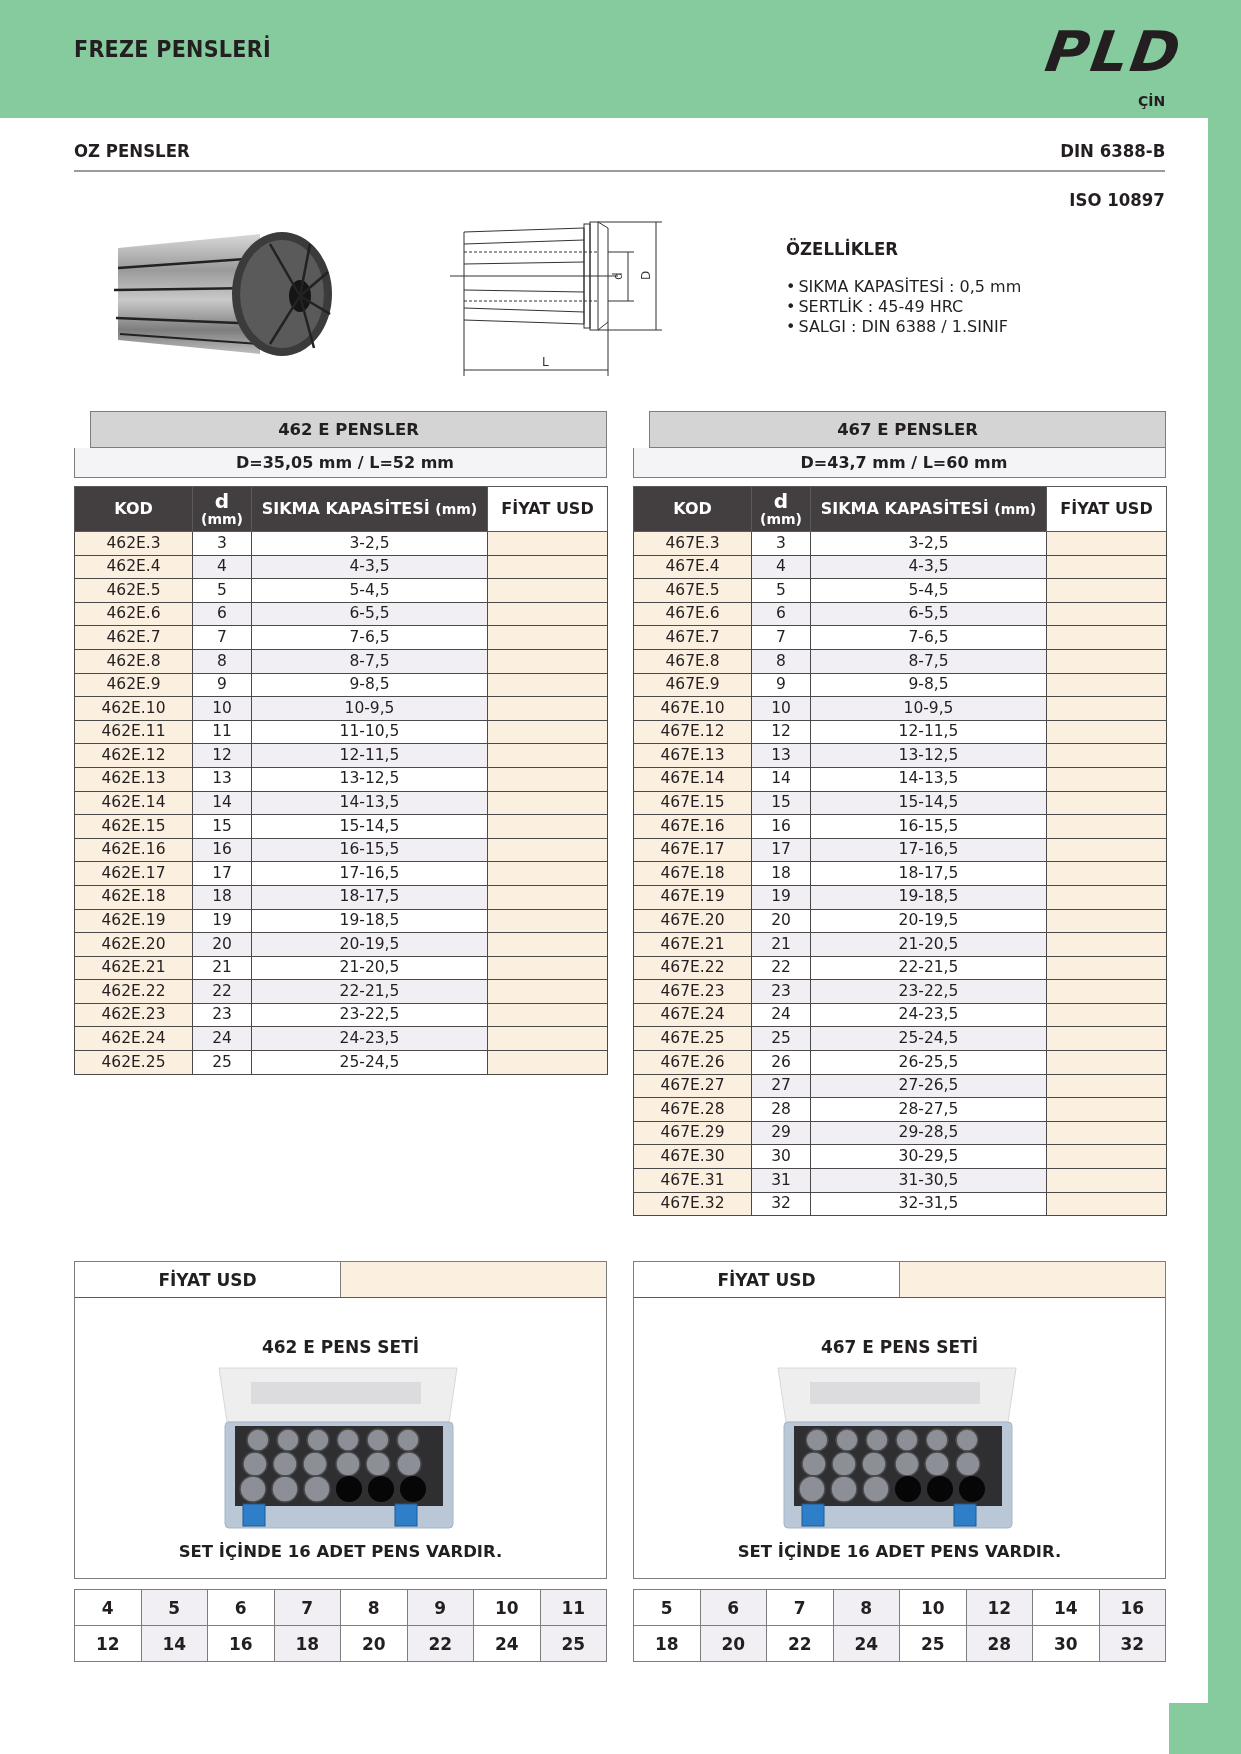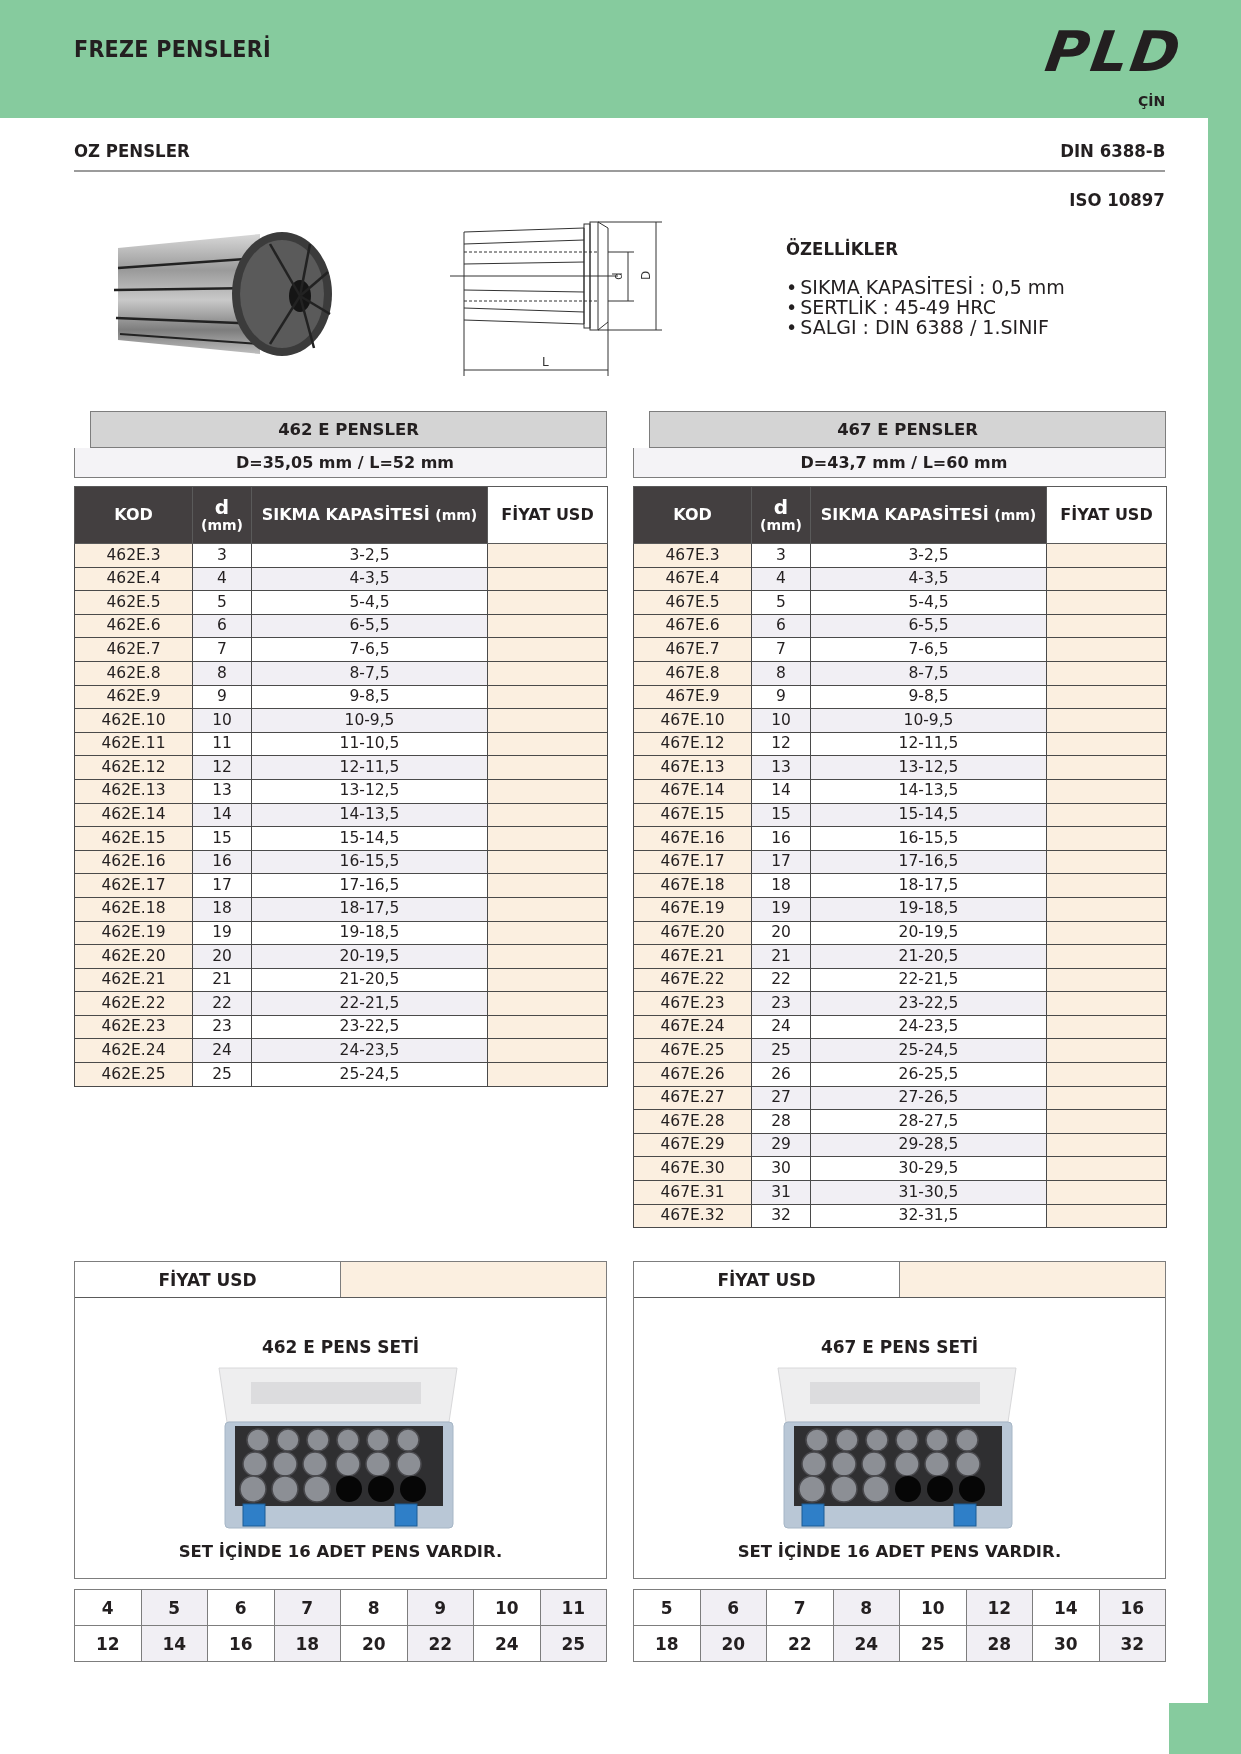--- a/index.html
+++ b/index.html
@@ -17,31 +17,31 @@
   .section-title { position: absolute; left: 74px; top: 140px; font-size: 18px; font-weight: bold; transform: scaleX(0.92); transform-origin: left; }
   .std1 { position: absolute; right: 76px; top: 140px; font-size: 18px; font-weight: bold; transform: scaleX(0.92); transform-origin: right; }
   .rule { position: absolute; left: 74px; top: 170px; width: 1091px; height: 2px; background: #9b9b9b; }
   .std2 { position: absolute; right: 76px; top: 189px; font-size: 18px; font-weight: bold; transform: scaleX(0.92); transform-origin: right; }
 
   .collet-photo { position: absolute; left: 110px; top: 228px; width: 226px; height: 130px; }
   .drawing { position: absolute; left: 448px; top: 218px; width: 260px; height: 164px; }
 
   .features { position: absolute; left: 786px; top: 238px; }
   .features h3 { font-size: 18px; font-weight: bold; margin-bottom: 18px; transform: scaleX(0.92); transform-origin: left; }
-  .features li { list-style: none; font-size: 19px; line-height: 20px; }
+  .features li { list-style: none; font-size: 16px; line-height: 20px; }
   .features li::before { content: "\2022"; margin-right: 3px; }
 
   
   .tblwrap { position: absolute; width: 533px; }
   .tblwrap.left { left: 74px; top: 411px; }
   .tblwrap.right { left: 633px; top: 411px; }
   .cap1 { height: 37px; background: #d4d4d4; border: 1.5px solid #7d7d7d; display:flex; align-items:center; justify-content:center; font-size: 16.5px; font-weight: bold; margin-left: 16px; }
   .cap2 { height: 30px; background: #f4f3f6; border: 1.5px solid #7d7d7d; border-top: none; display:flex; align-items:center; justify-content:center; font-size: 16px; font-weight: bold; padding-left: 9px; }
   table.prod { margin-top: 8px; width: 533px; border-collapse: collapse; table-layout: fixed; }
-  table.prod th { background: #433f40; color: #ffffff; height: 57px; font-size: 16px; font-weight: bold; border: 1.5px solid #5a5a5a; line-height: 1; }
+  table.prod th { background: #433f40; color: #ffffff; height: 45px; font-size: 16px; font-weight: bold; border: 1.5px solid #5a5a5a; line-height: 1; }
   table.prod th.price { background: #ffffff; color: #231f20; border: 1.5px solid #5a5a5a; }
   table.prod th .small { font-size: 14px; font-weight: bold; }
   table.prod th .d { display:block; font-size: 20px; }
   table.prod td { height: 23.6px; border: 1px solid #4a4a4a; font-size: 15.5px; text-align: center; padding: 0; line-height: 1; }
   table.prod td.kod { background: #fbefe0; font-weight: normal; }
   table.prod td.pricecell { background: #fbefe0; }
   table.prod tr:nth-child(even) td.mid { background: #f1eff4; }
   table.prod tr:nth-child(odd) td.mid { background: #ffffff; }
   col.c1 { width: 118px; } col.c2 { width: 59px; } col.c3 { width: 236px; } col.c4 { width: 120px; }
 

